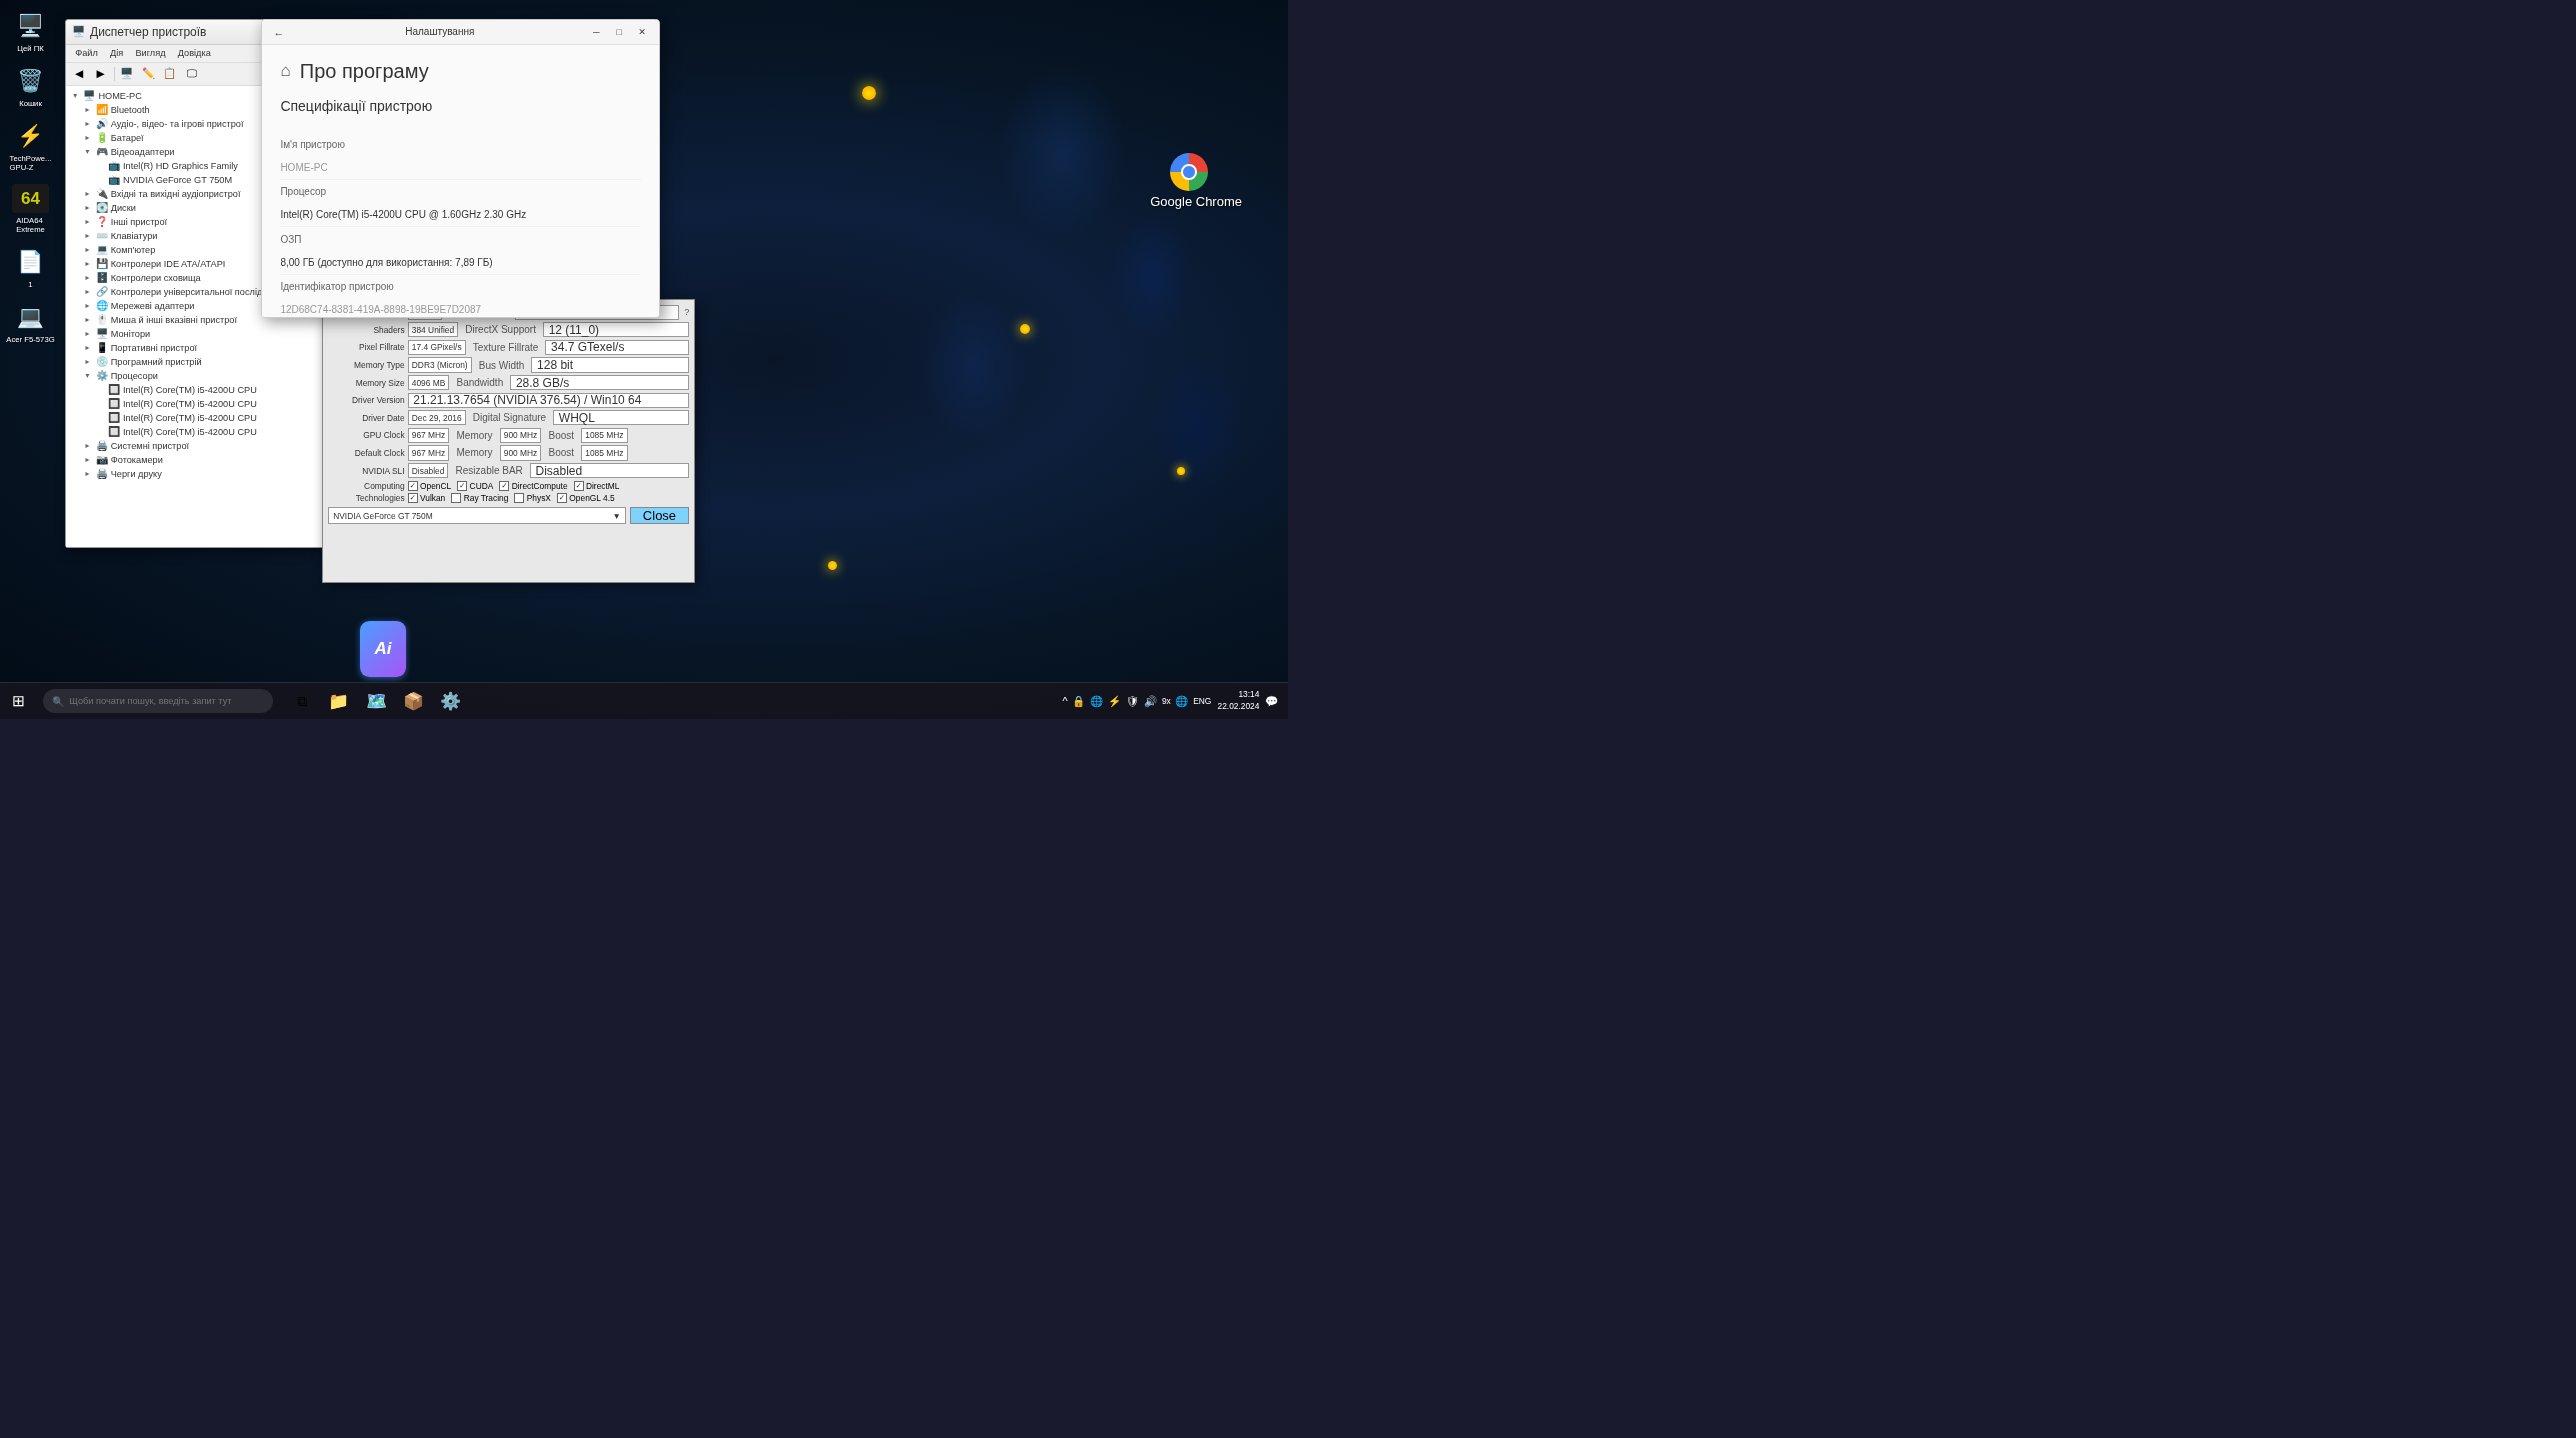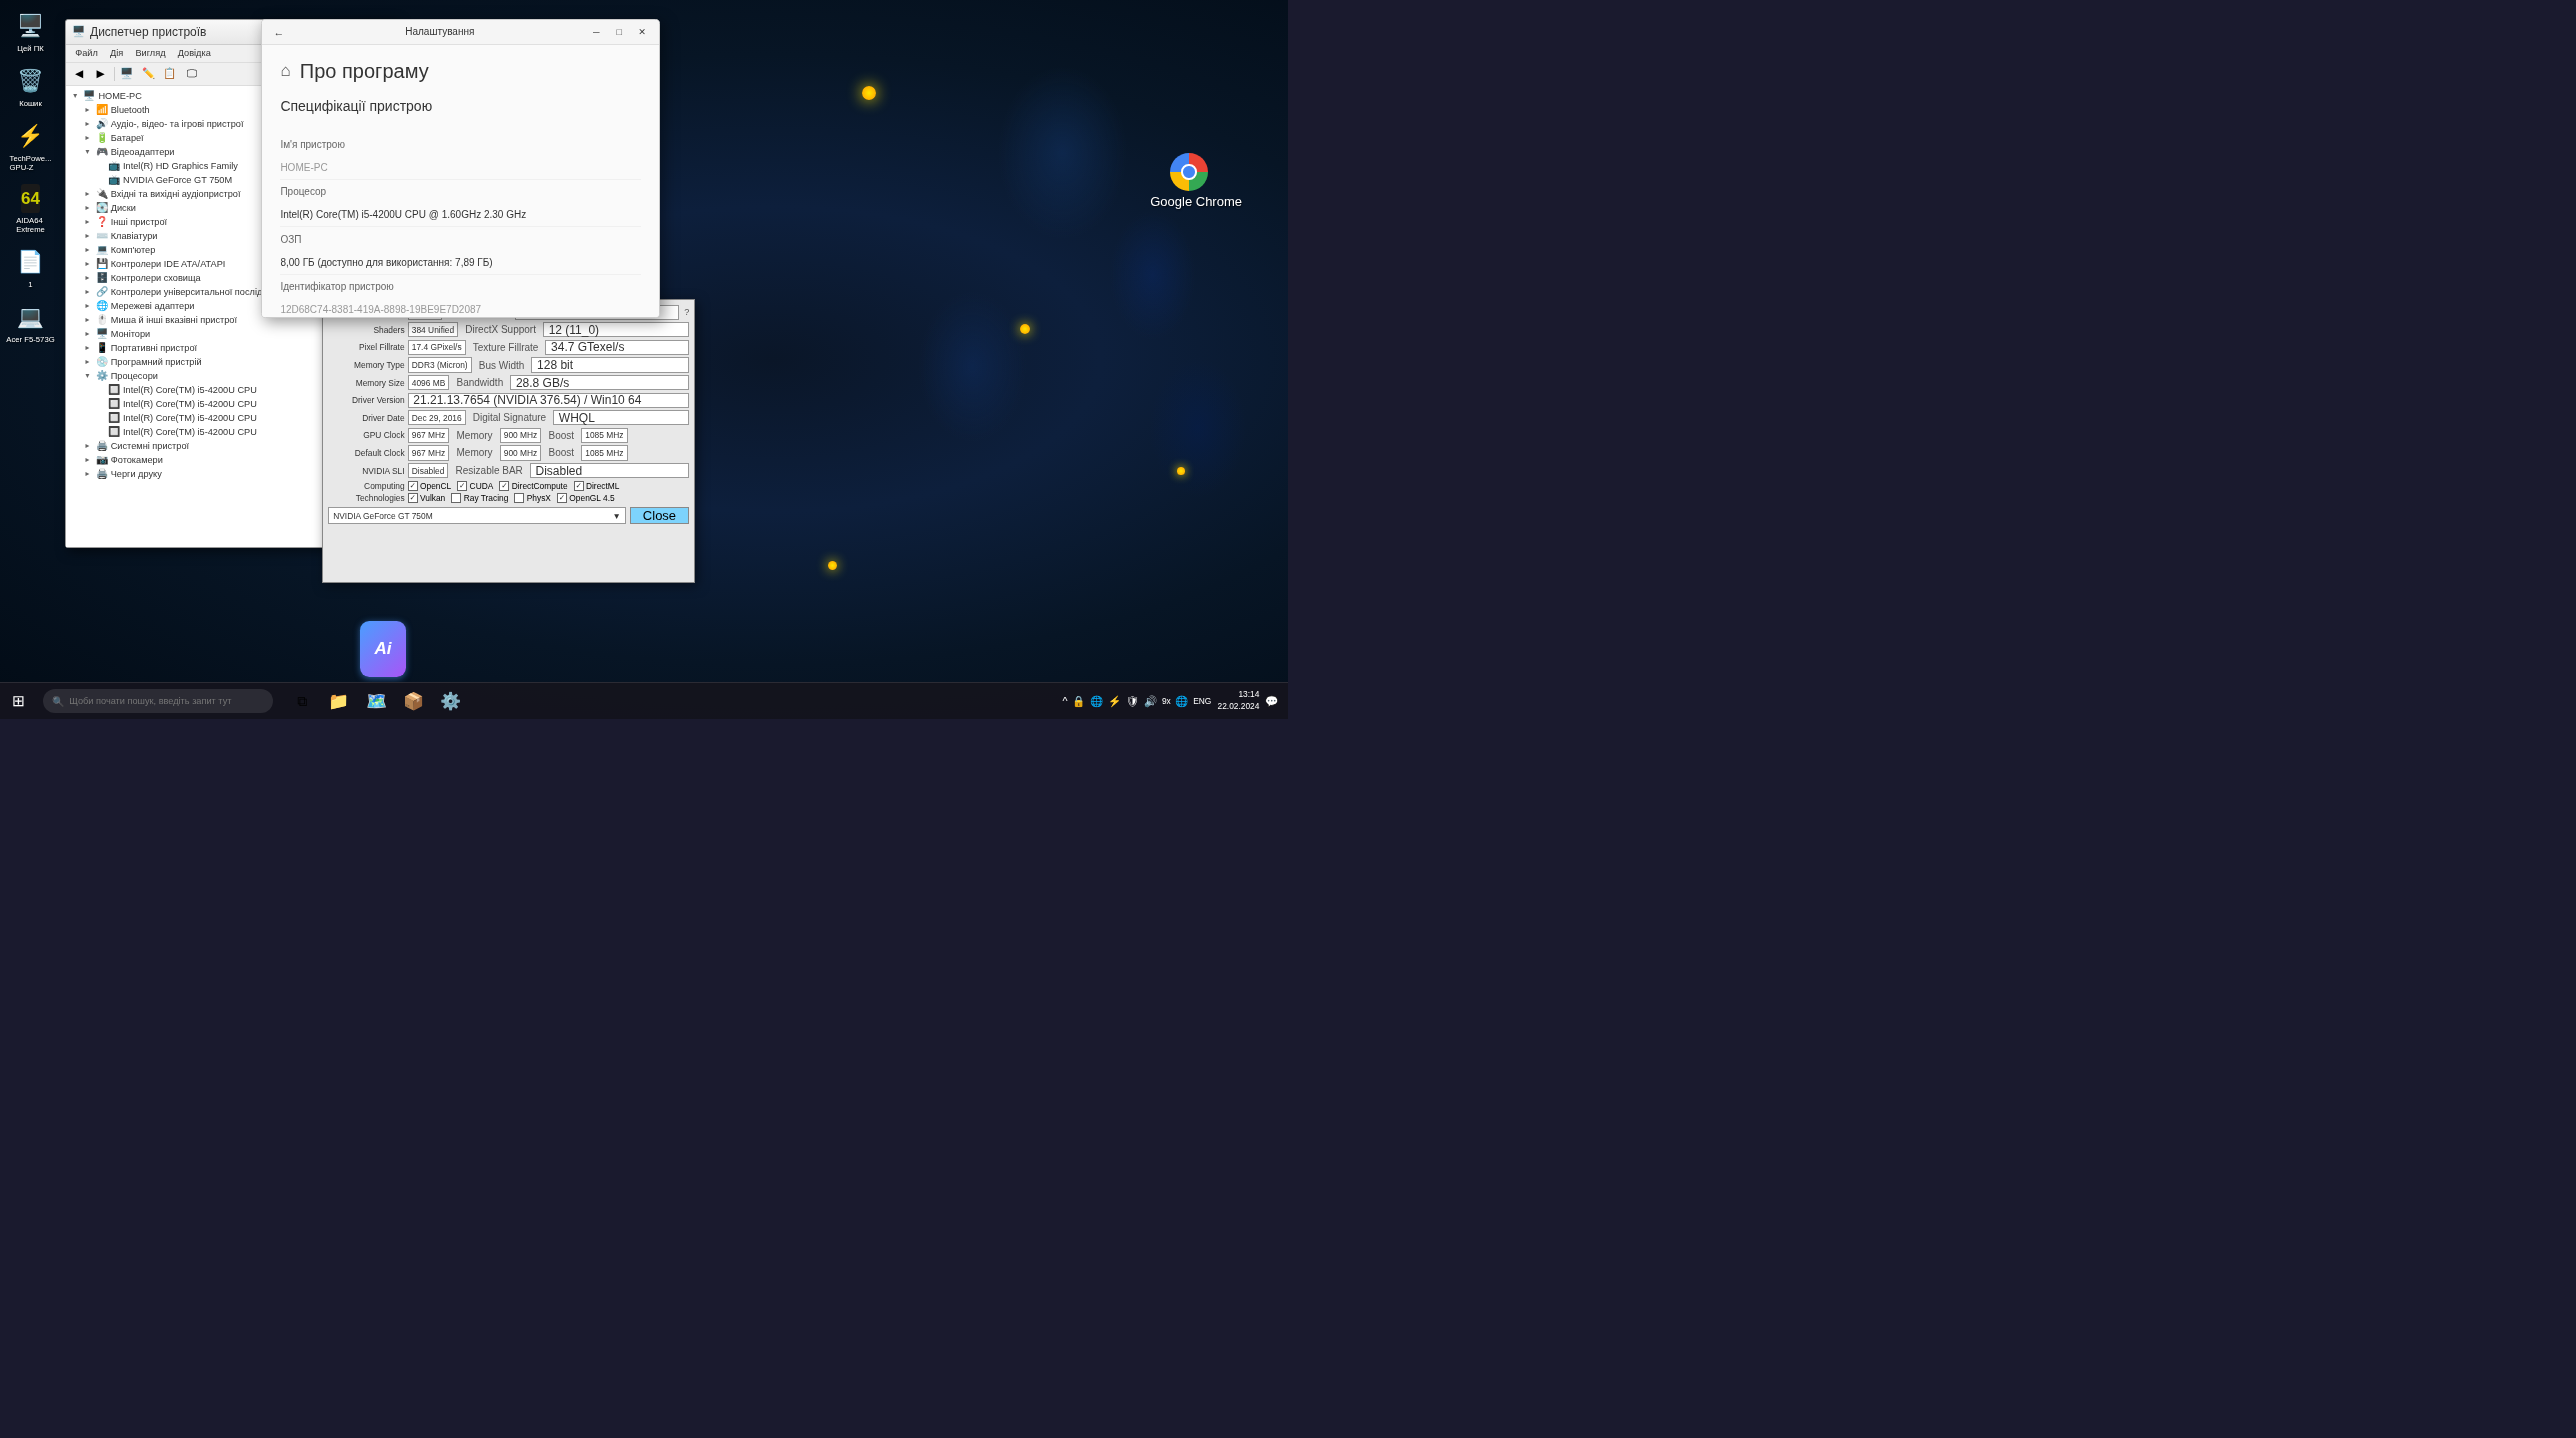--- a/index.html
+++ b/index.html
@@ -520,21 +520,21 @@
     </div>
     <div class="desktop-icon">
       <div class="icon-img">🗑️</div>
       <span class="icon-label">Кошик</span>
     </div>
     <div class="desktop-icon">
       <div class="icon-img">⚡</div>
       <span class="icon-label">TechPowe...<br>GPU-Z</span>
     </div>
     <div class="desktop-icon">
-      <div class="icon-img" style="font-size:17px;color:#cc0;font-weight:bold;background:#1a1a1a;border-radius:3.1px;width:19px;height:29px;">64</div>
+      <div class="icon-img" style="font-size:17px;color:#cc0;font-weight:bold;background:#1a1a1a;border-radius:3.1px;width:37px;height:29px;">64</div>
       <span class="icon-label">AIDA64<br>Extreme</span>
     </div>
     <div class="desktop-icon">
       <div class="icon-img">📄</div>
       <span class="icon-label">1</span>
     </div>
     <div class="desktop-icon">
       <div class="icon-img">💻</div>
       <span class="icon-label">Acer F5-573G</span>
     </div>

